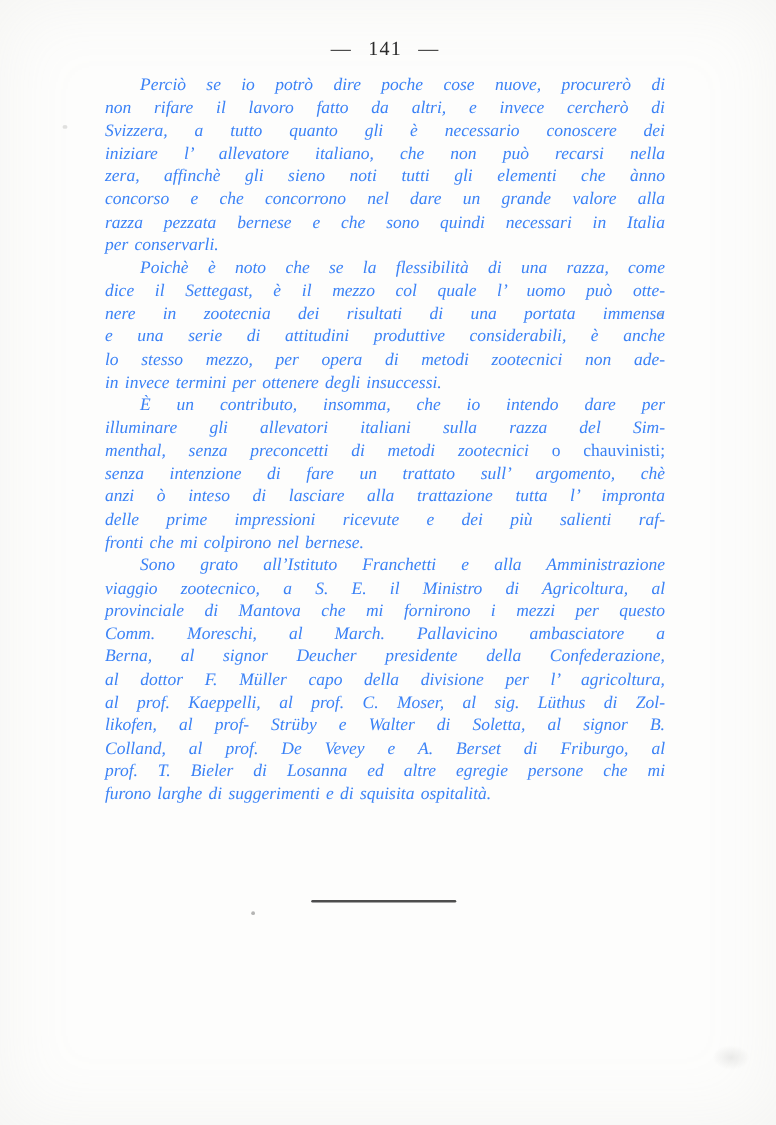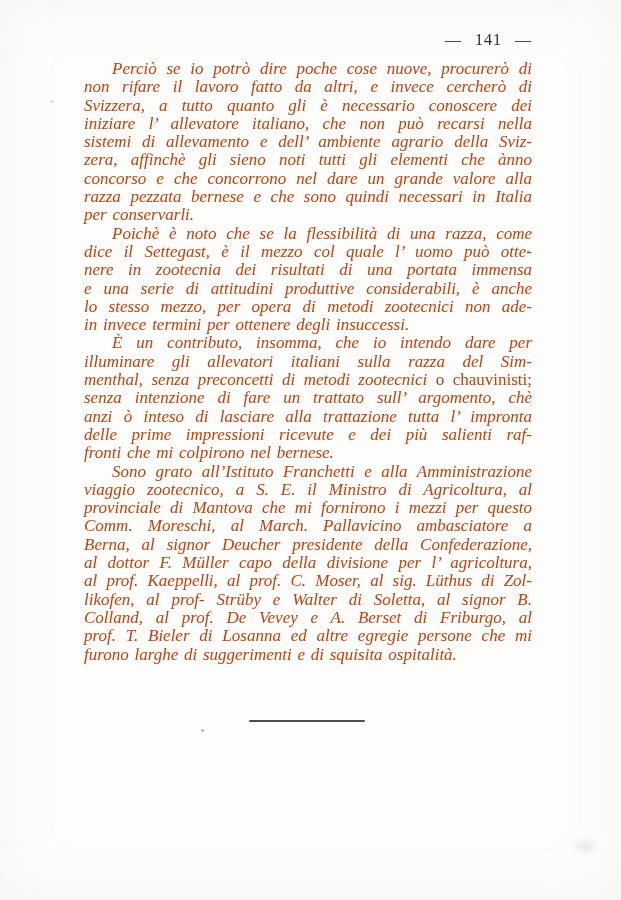--- a/index.html
+++ b/index.html
@@ -17,36 +17,36 @@
   .page {
     position: absolute;
     inset: 0;
     box-shadow: inset 0 0 60px rgba(180,180,175,0.12);
   }
   .page-number {
     position: absolute;
     top: 31px;
     left: 84px;
     width: 448px;
-    text-align: right;
+    text-align: center;
     font-style: normal;
     font-size: 16px;
     color: #2b2b2b;
     letter-spacing: 1px;
     word-spacing: 8px;
   }
   .text-block {
     position: absolute;
     top: 60px;
     left: 84px;
     width: 448px;
     font-style: italic;
-    font-size: 17px;
+    font-size: 14px;
     line-height: 18.3px;
-    color: #c2410c;
+    color: #3b82f6;
     word-spacing: 1.5px;
   }
   .line {
     text-align: justify;
     text-align-last: justify;
     white-space: normal;
   }
   .line.first {
     text-indent: 28px;
   }
@@ -106,21 +106,20 @@
 <body>
 
 <div class="page">
   <div class="page-number">— 141 —</div>
 
   <div class="text-block" id="text-block">
       <div class="line first">Perciò se io potrò dire poche cose nuove, procurerò di</div>
       <div class="line">non rifare il lavoro fatto da altri, e invece cercherò di</div>
       <div class="line">Svizzera, a tutto quanto gli è necessario conoscere dei</div>
       <div class="line">iniziare l’ allevatore italiano, che non può recarsi nella</div>
-      <div class="line">sistemi di allevamento e dell’ ambiente agrario della Sviz-</div>
       <div class="line">zera, affinchè gli sieno noti tutti gli elementi che ànno</div>
       <div class="line">concorso e che concorrono nel dare un grande valore alla</div>
       <div class="line">razza pezzata bernese e che sono quindi necessari in Italia</div>
       <div class="line last">per conservarli.</div>
       <div class="line first">Poichè è noto che se la flessibilità di una razza, come</div>
       <div class="line">dice il Settegast, è il mezzo col quale l’ uomo può otte-</div>
       <div class="line">nere in zootecnia dei risultati di una portata immensa</div>
       <div class="line">e una serie di attitudini produttive considerabili, è anche</div>
       <div class="line">lo stesso mezzo, per opera di metodi zootecnici non ade-</div>
       <div class="line last">in invece termini per ottenere degli insuccessi.</div>

